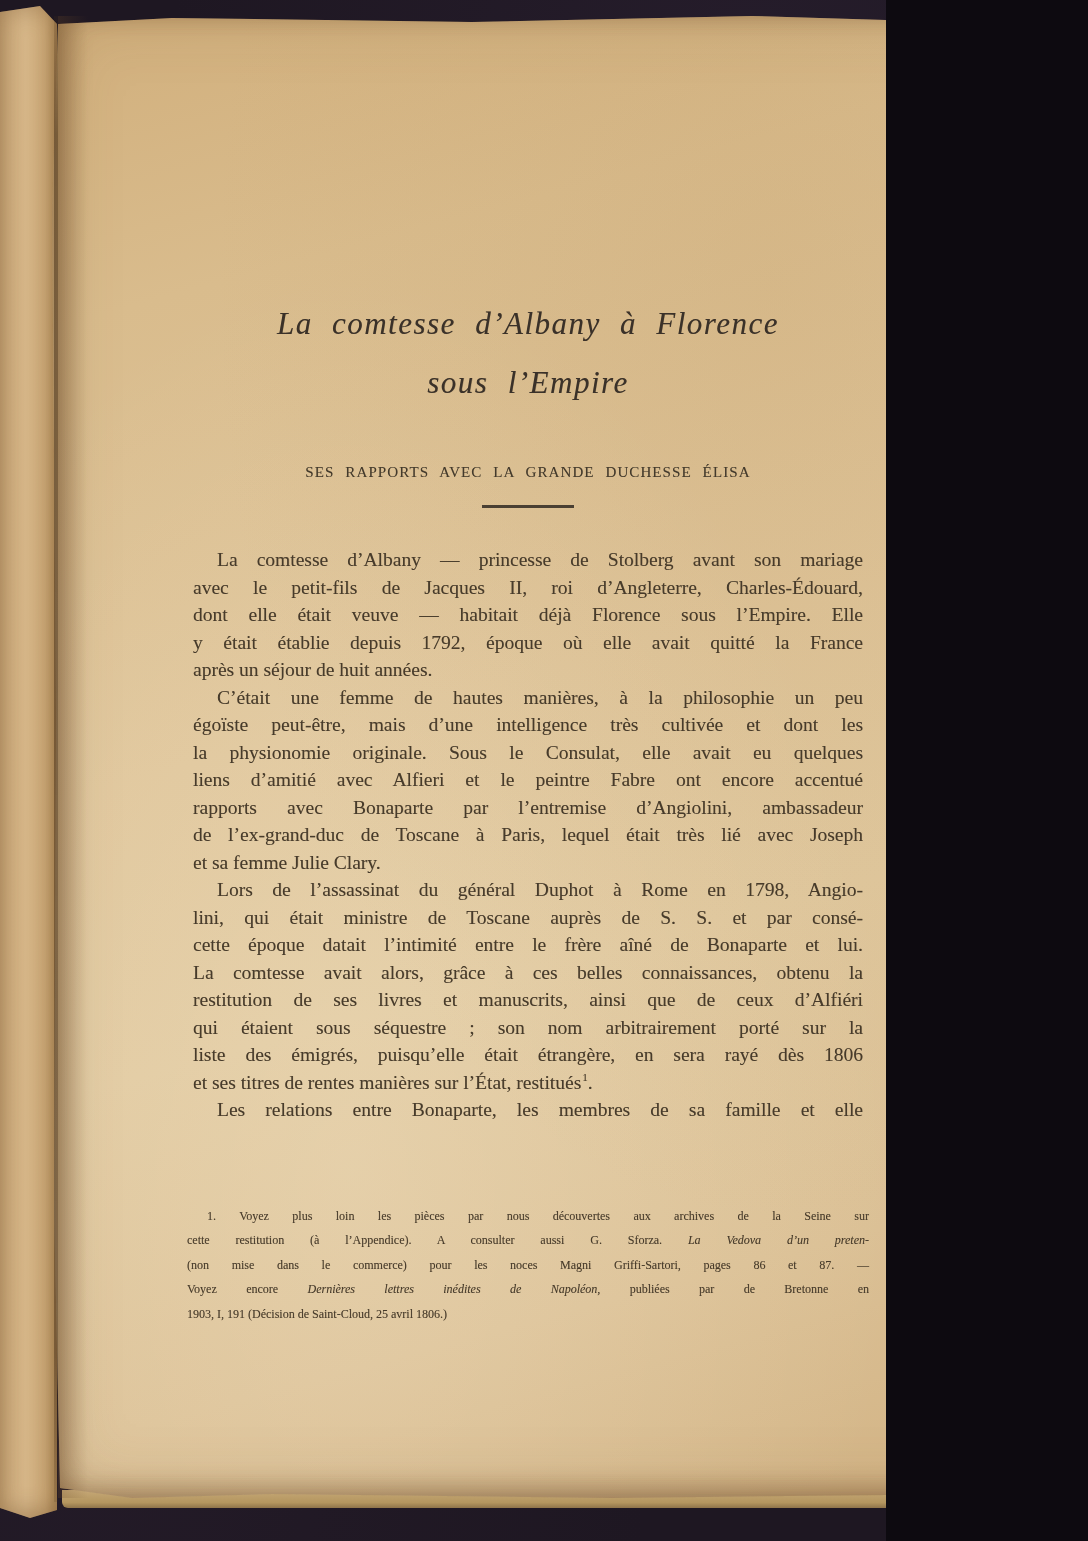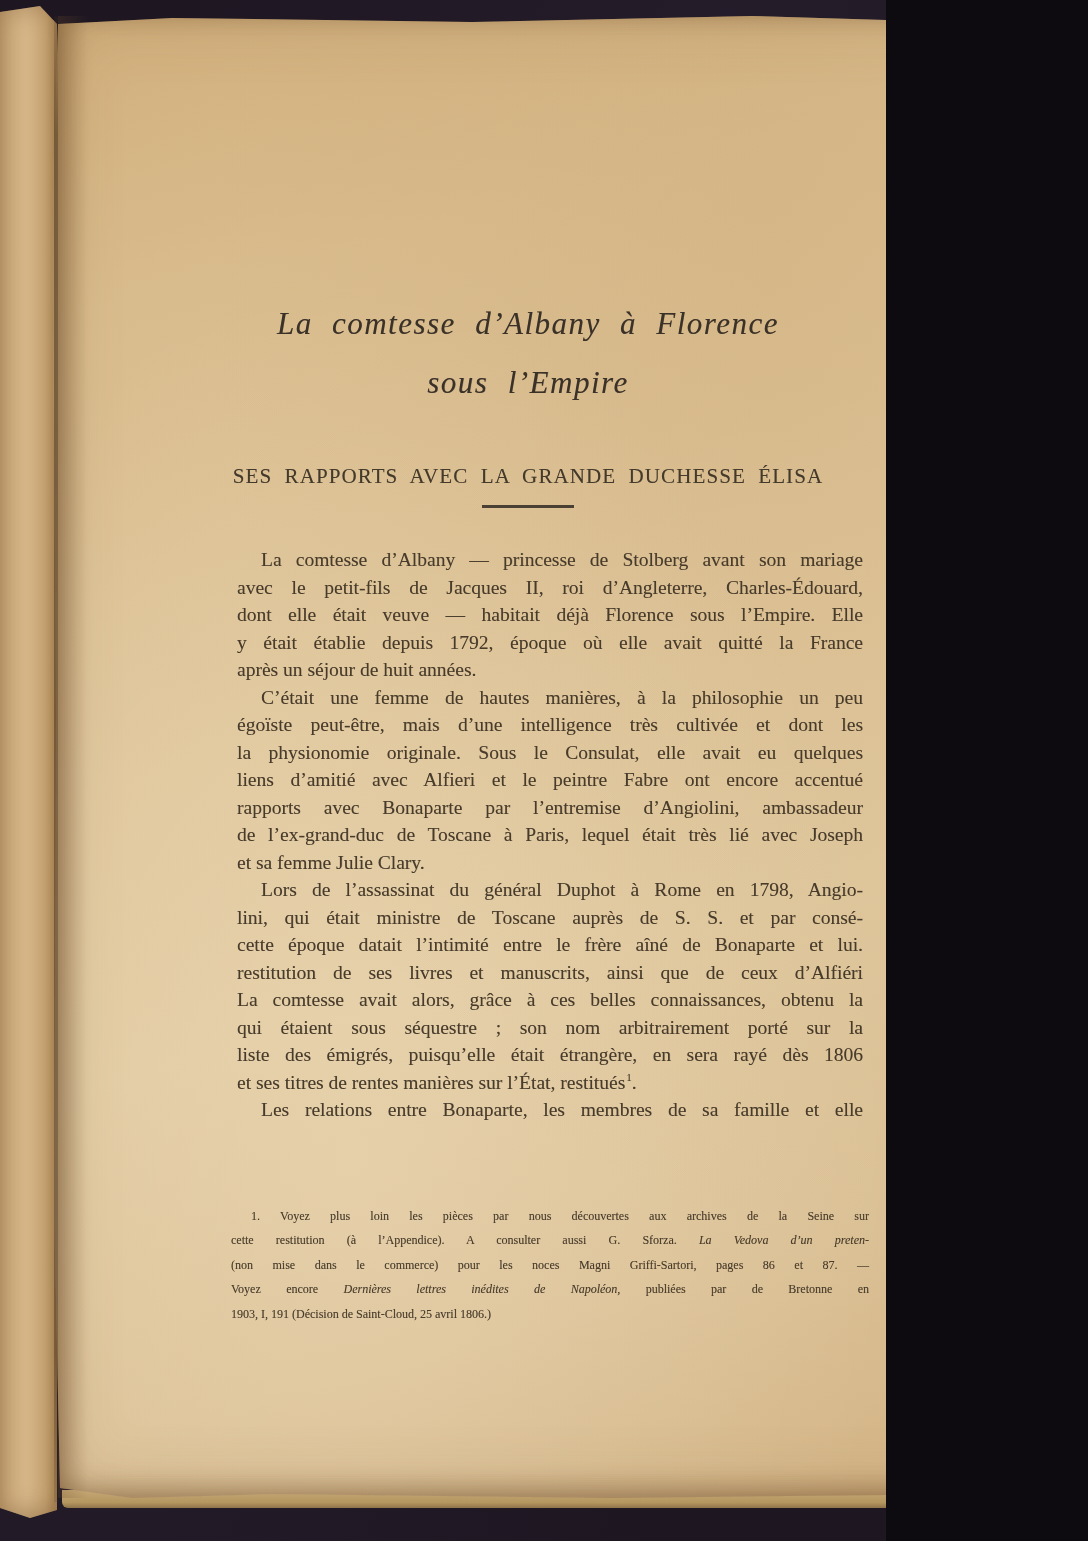--- a/index.html
+++ b/index.html
@@ -46,28 +46,28 @@
   #crease-shade{position:absolute;left:58px;top:16px;width:30px;height:1482px;
         background:linear-gradient(90deg,rgba(105,72,40,.28),rgba(105,72,40,0));}
   
   #content{position:absolute;left:141px;top:0;width:670px;color:#473b2b;}
   .heading{position:absolute;width:100%;text-align:center;font-style:italic;
         font-size:31px;line-height:38px;letter-spacing:1.5px;word-spacing:10px;color:#3a3129;
         text-shadow:.3px .3px .6px rgba(55,42,25,.35);}
   #title-line1{top:293px;}
   #title-line2{top:352px;}
   #subtitle{position:absolute;top:452px;width:100%;text-align:center;
-        font-size:21px;letter-spacing:1.1px;word-spacing:6px;color:#433a2c;
+        font-size:15px;letter-spacing:1.1px;word-spacing:6px;color:#433a2c;
         text-shadow:.2px .2px .4px rgba(55,42,25,.3);}
   #rule{position:absolute;top:493px;left:289px;width:92px;height:2.5px;background:#4a4033;}
   #body{position:absolute;top:534px;width:670px;font-size:19.5px;line-height:27.5px;
         text-shadow:.3px .3px .5px rgba(60,45,25,.3);}
   #footnote{position:absolute;top:1192px;left:-6px;width:682px;font-size:12px;line-height:24.4px;
         text-shadow:.25px .25px .4px rgba(60,45,25,.3);font-family:Liberation Serif, serif;}
-  .bline,.fline{text-align:justify;text-align-last:justify;white-space:normal;margin-left:44px;}
+  .bline,.fline{text-align:justify;text-align-last:justify;white-space:normal;}
   .bline.last,.fline.last{text-align-last:left;}
   .bline.first{text-indent:24px;}
   .fline.first{text-indent:20px;}
   sup{font-size:11px;line-height:0;vertical-align:super;margin-left:1px;}
   i{font-style:italic;}
 </style>
 </head>
 <body>
 
 <div id="scan">
@@ -94,22 +94,22 @@
             <div class="bline"><span>la physionomie originale. Sous le Consulat, elle avait eu quelques</span></div>
             <div class="bline"><span>liens d’amitié avec Alfieri et le peintre Fabre ont encore accentué</span></div>
             <div class="bline"><span>rapports avec Bonaparte par l’entremise d’Angiolini, ambassadeur</span></div>
             <div class="bline"><span>de l’ex-grand-duc de Toscane à Paris, lequel était très lié avec Joseph</span></div>
             <div class="bline last"><span>et sa femme Julie Clary.</span></div>
           </div>
           <div>
             <div class="bline first"><span>Lors de l’assassinat du général Duphot à Rome en 1798, Angio-</span></div>
             <div class="bline"><span>lini, qui était ministre de Toscane auprès de S. S. et par consé-</span></div>
             <div class="bline"><span>cette époque datait l’intimité entre le frère aîné de Bonaparte et lui.</span></div>
+            <div class="bline"><span>La comtesse avait alors, grâce à ces belles connaissances, obtenu la</span></div>
             <div class="bline"><span>restitution de ses livres et manuscrits, ainsi que de ceux d’Alfiéri</span></div>
-            <div class="bline"><span>La comtesse avait alors, grâce à ces belles connaissances, obtenu la</span></div>
             <div class="bline"><span>qui étaient sous séquestre ; son nom arbitrairement porté sur la</span></div>
             <div class="bline"><span>liste des émigrés, puisqu’elle était étrangère, en sera rayé dès 1806</span></div>
             <div class="bline last"><span>et ses titres de rentes manières sur l’État, restitués</span><sup>1</sup><span>.</span></div>
           </div>
           <div>
             <div class="bline first"><span>Les relations entre Bonaparte, les membres de sa famille et elle</span></div>
           </div>
         </div>
       <div id="footnote">
           <div class="fline first"><span>1. Voyez plus loin les pièces par nous découvertes aux archives de la Seine sur</span></div>

